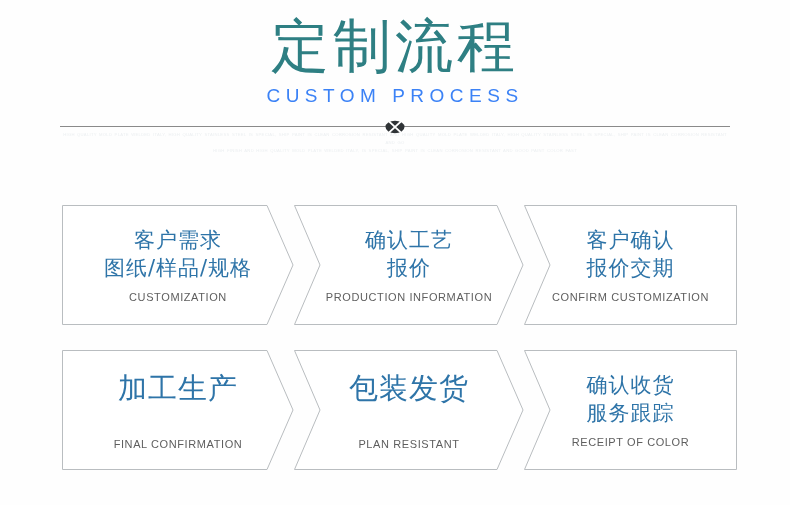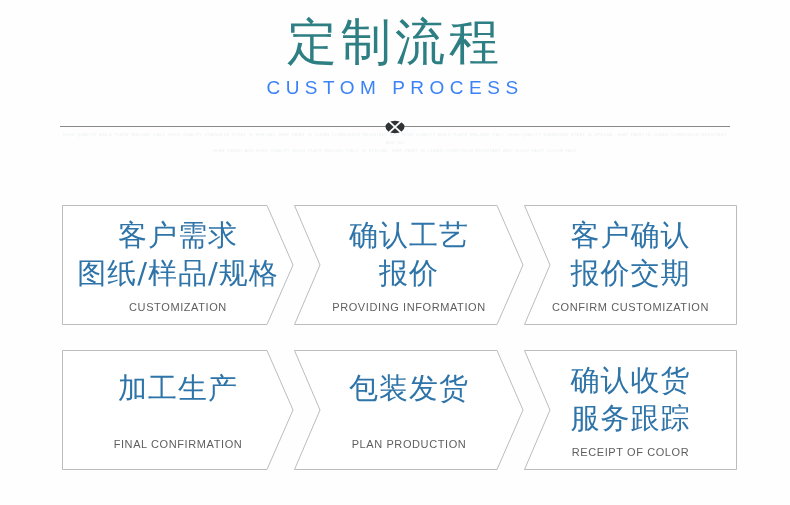--- a/index.html
+++ b/index.html
@@ -25,21 +25,21 @@
   .header {
     position: absolute;
     left: 0;
     top: 0;
     width: 790px;
     text-align: center;
   }
   .title-cn {
     margin: 0;
     padding-top: 16px;
-    font-size: 50px;
+    font-size: 58px;
     line-height: 1.05;
     font-weight: 400;
     letter-spacing: 4px;
     color: #2e7f83;
     font-family: "DejaVu Sans", "Liberation Sans", sans-serif;
   }
   .title-en {
     margin: 0;
     padding-top: 8px;
     font-size: 19px;
@@ -121,21 +121,21 @@
     height: 100%;
     display: flex;
     flex-direction: column;
     align-items: center;
     justify-content: center;
     padding: 0 26px;
     box-sizing: border-box;
   }
   .step-cn {
     color: #2e74a8;
-    font-size: 29px;
+    font-size: 21px;
     line-height: 1.3;
     letter-spacing: 1px;
     text-align: center;
     white-space: nowrap;
     font-family: "DejaVu Sans", "Liberation Sans", sans-serif;
   }
   .step-cn .ln { display: block; }
   .step-en {
     margin-top: 9px;
     color: #5e5e5e;
@@ -200,21 +200,21 @@
       <div class="frame">
         <svg viewBox="0 0 230 120" preserveAspectRatio="none">
           <path d="M0.5,0.5 H203 L229,60 L203,119.5 H0.5 L26,60 Z" fill="#ffffff" stroke="#b9bdc0" stroke-width="1" vector-effect="non-scaling-stroke"></path>
         </svg>
       </div>
       <div class="step-body">
         <div class="step-cn">
           <span class="ln">确认工艺</span>
           <span class="ln">报价</span>
         </div>
-        <div class="step-en">PROVIDING INFORMATION</div>
+        <div class="step-en">PRODUCTION INFORMATION</div>
       </div>
     </div>
 
     <div class="step col-c">
       <div class="frame">
         <svg viewBox="0 0 213 120" preserveAspectRatio="none">
           <path d="M0.5,0.5 H212.5 V119.5 H0.5 L26,60 Z" fill="#ffffff" stroke="#b9bdc0" stroke-width="1" vector-effect="non-scaling-stroke"></path>
         </svg>
       </div>
       <div class="step-body">
@@ -246,21 +246,21 @@
     <div class="step col-b single">
       <div class="frame">
         <svg viewBox="0 0 230 120" preserveAspectRatio="none">
           <path d="M0.5,0.5 H203 L229,60 L203,119.5 H0.5 L26,60 Z" fill="#ffffff" stroke="#b9bdc0" stroke-width="1" vector-effect="non-scaling-stroke"></path>
         </svg>
       </div>
       <div class="step-body">
         <div class="step-cn">
           <span class="ln">包装发货</span>
         </div>
-        <div class="step-en">PLAN PRODUCTION</div>
+        <div class="step-en">PLAN RESISTANT</div>
       </div>
     </div>
 
     <div class="step col-c">
       <div class="frame">
         <svg viewBox="0 0 213 120" preserveAspectRatio="none">
           <path d="M0.5,0.5 H212.5 V119.5 H0.5 L26,60 Z" fill="#ffffff" stroke="#b9bdc0" stroke-width="1" vector-effect="non-scaling-stroke"></path>
         </svg>
       </div>
       <div class="step-body">

